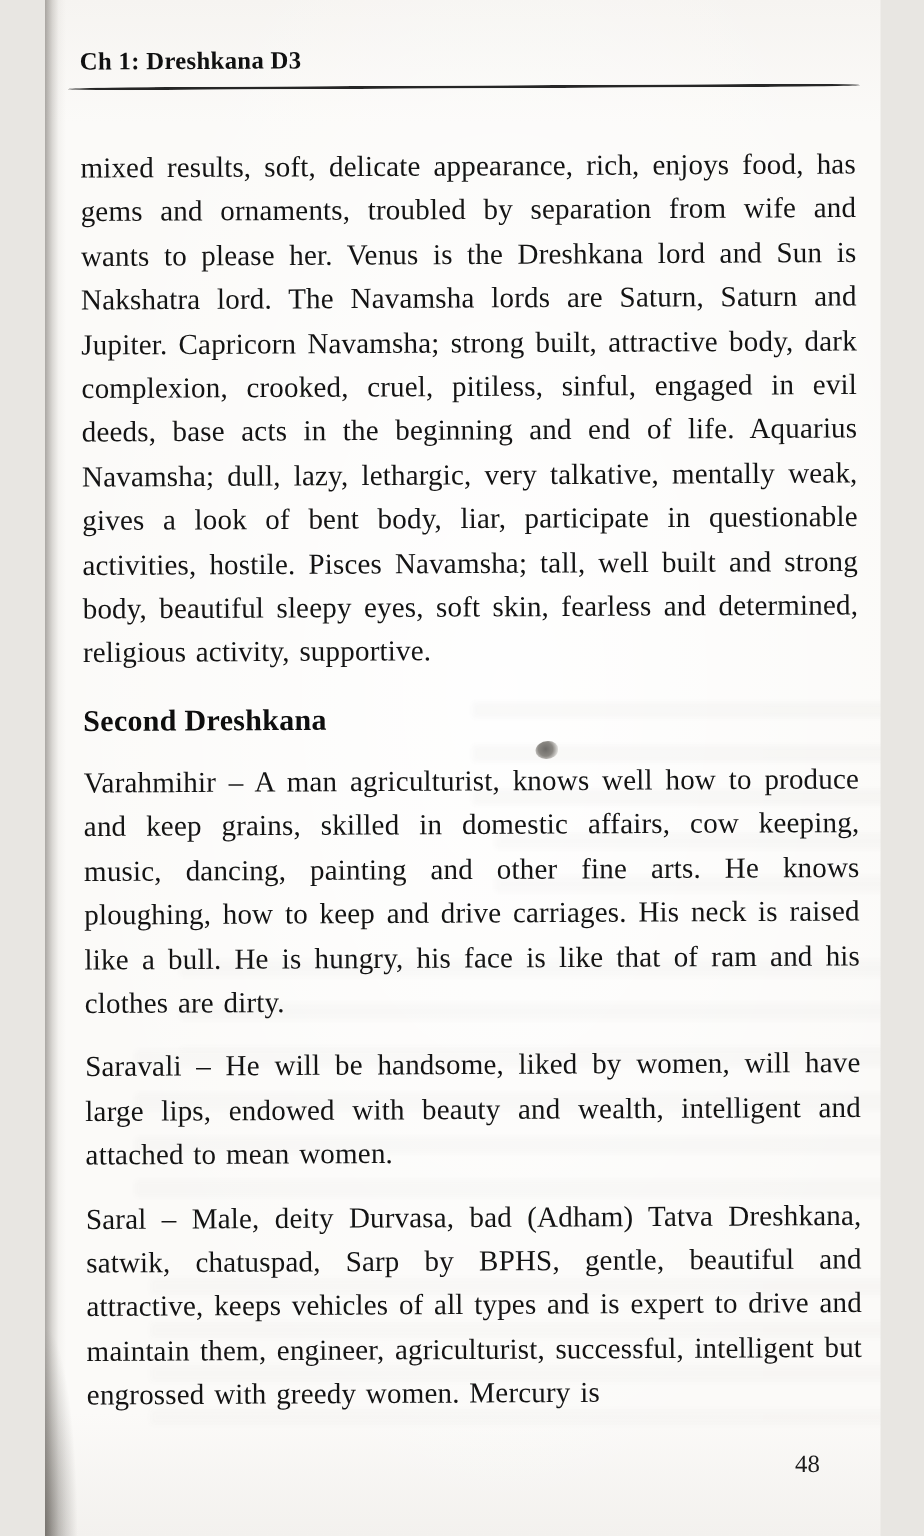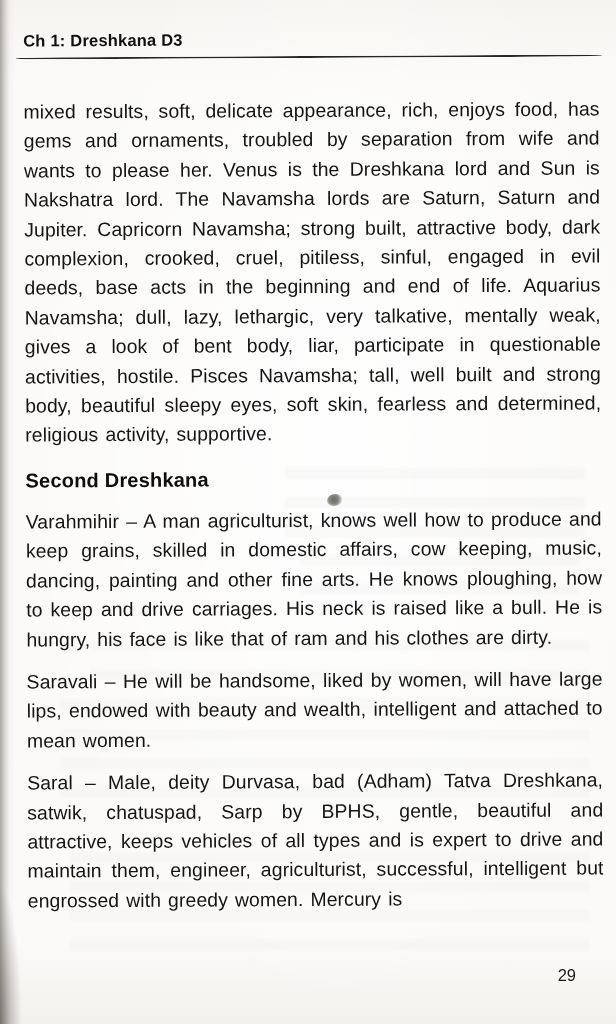--- a/index.html
+++ b/index.html
@@ -2,29 +2,30 @@
 <html><head>
 <meta charset="utf-8">
 <style>
   html, body {
     margin: 0;
     padding: 0;
     background: #e8e6e2;
   }
   .page {
     position: relative;
-    width: 616px;
+    width: 528px;
     height: 1024px;
     margin: 0 auto;
     background:
       radial-gradient(ellipse at 55% 45%, rgba(255,255,255,.9) 0%, rgba(255,255,255,0) 70%),
       linear-gradient(to bottom, #f6f4f1 0%, #fbfaf8 8%, #fbfaf8 92%, #f3f1ee 100%);
     overflow: hidden;
-    font-family: Liberation Sans, sans-serif;
+    font-family: Liberation Serif, serif;
     color: #161616;
+    padding-left: 29px;
   }
   
   .edge-shadow {
     position: absolute;
     left: 0; top: 0; bottom: 0;
     width: 14px;
     background: linear-gradient(to right,
       rgba(105,100,94,.55) 0%,
       rgba(140,135,128,.30) 35%,
       rgba(190,186,180,.12) 65%,
@@ -137,14 +138,14 @@
       <p class="body">Varahmihir – A man agriculturist, knows well how to produce and keep grains, skilled in domestic affairs, cow keeping, music, dancing, painting and other fine arts. He knows ploughing, how to keep and drive carriages. His neck is raised like a bull. He is hungry, his face is like that of ram and his clothes are dirty.</p>
 
       <p class="body">Saravali – He will be handsome, liked by women, will have large lips, endowed with beauty and wealth, intelligent and attached to mean women.</p>
 
       <p class="body">Saral – Male, deity Durvasa, bad (Adham) Tatva Dreshkana, satwik, chatuspad, Sarp by BPHS, gentle, beautiful and attractive, keeps vehicles of all types and is expert to drive and maintain them, engineer, agriculturist, successful, intelligent but engrossed with greedy women. Mercury is</p>
     </div>
   </div>
 
   <span class="smudge"></span>
 
-  <div class="page-number">29</div>
+  <div class="page-number">48</div>
 </div>
 
 </body></html>

